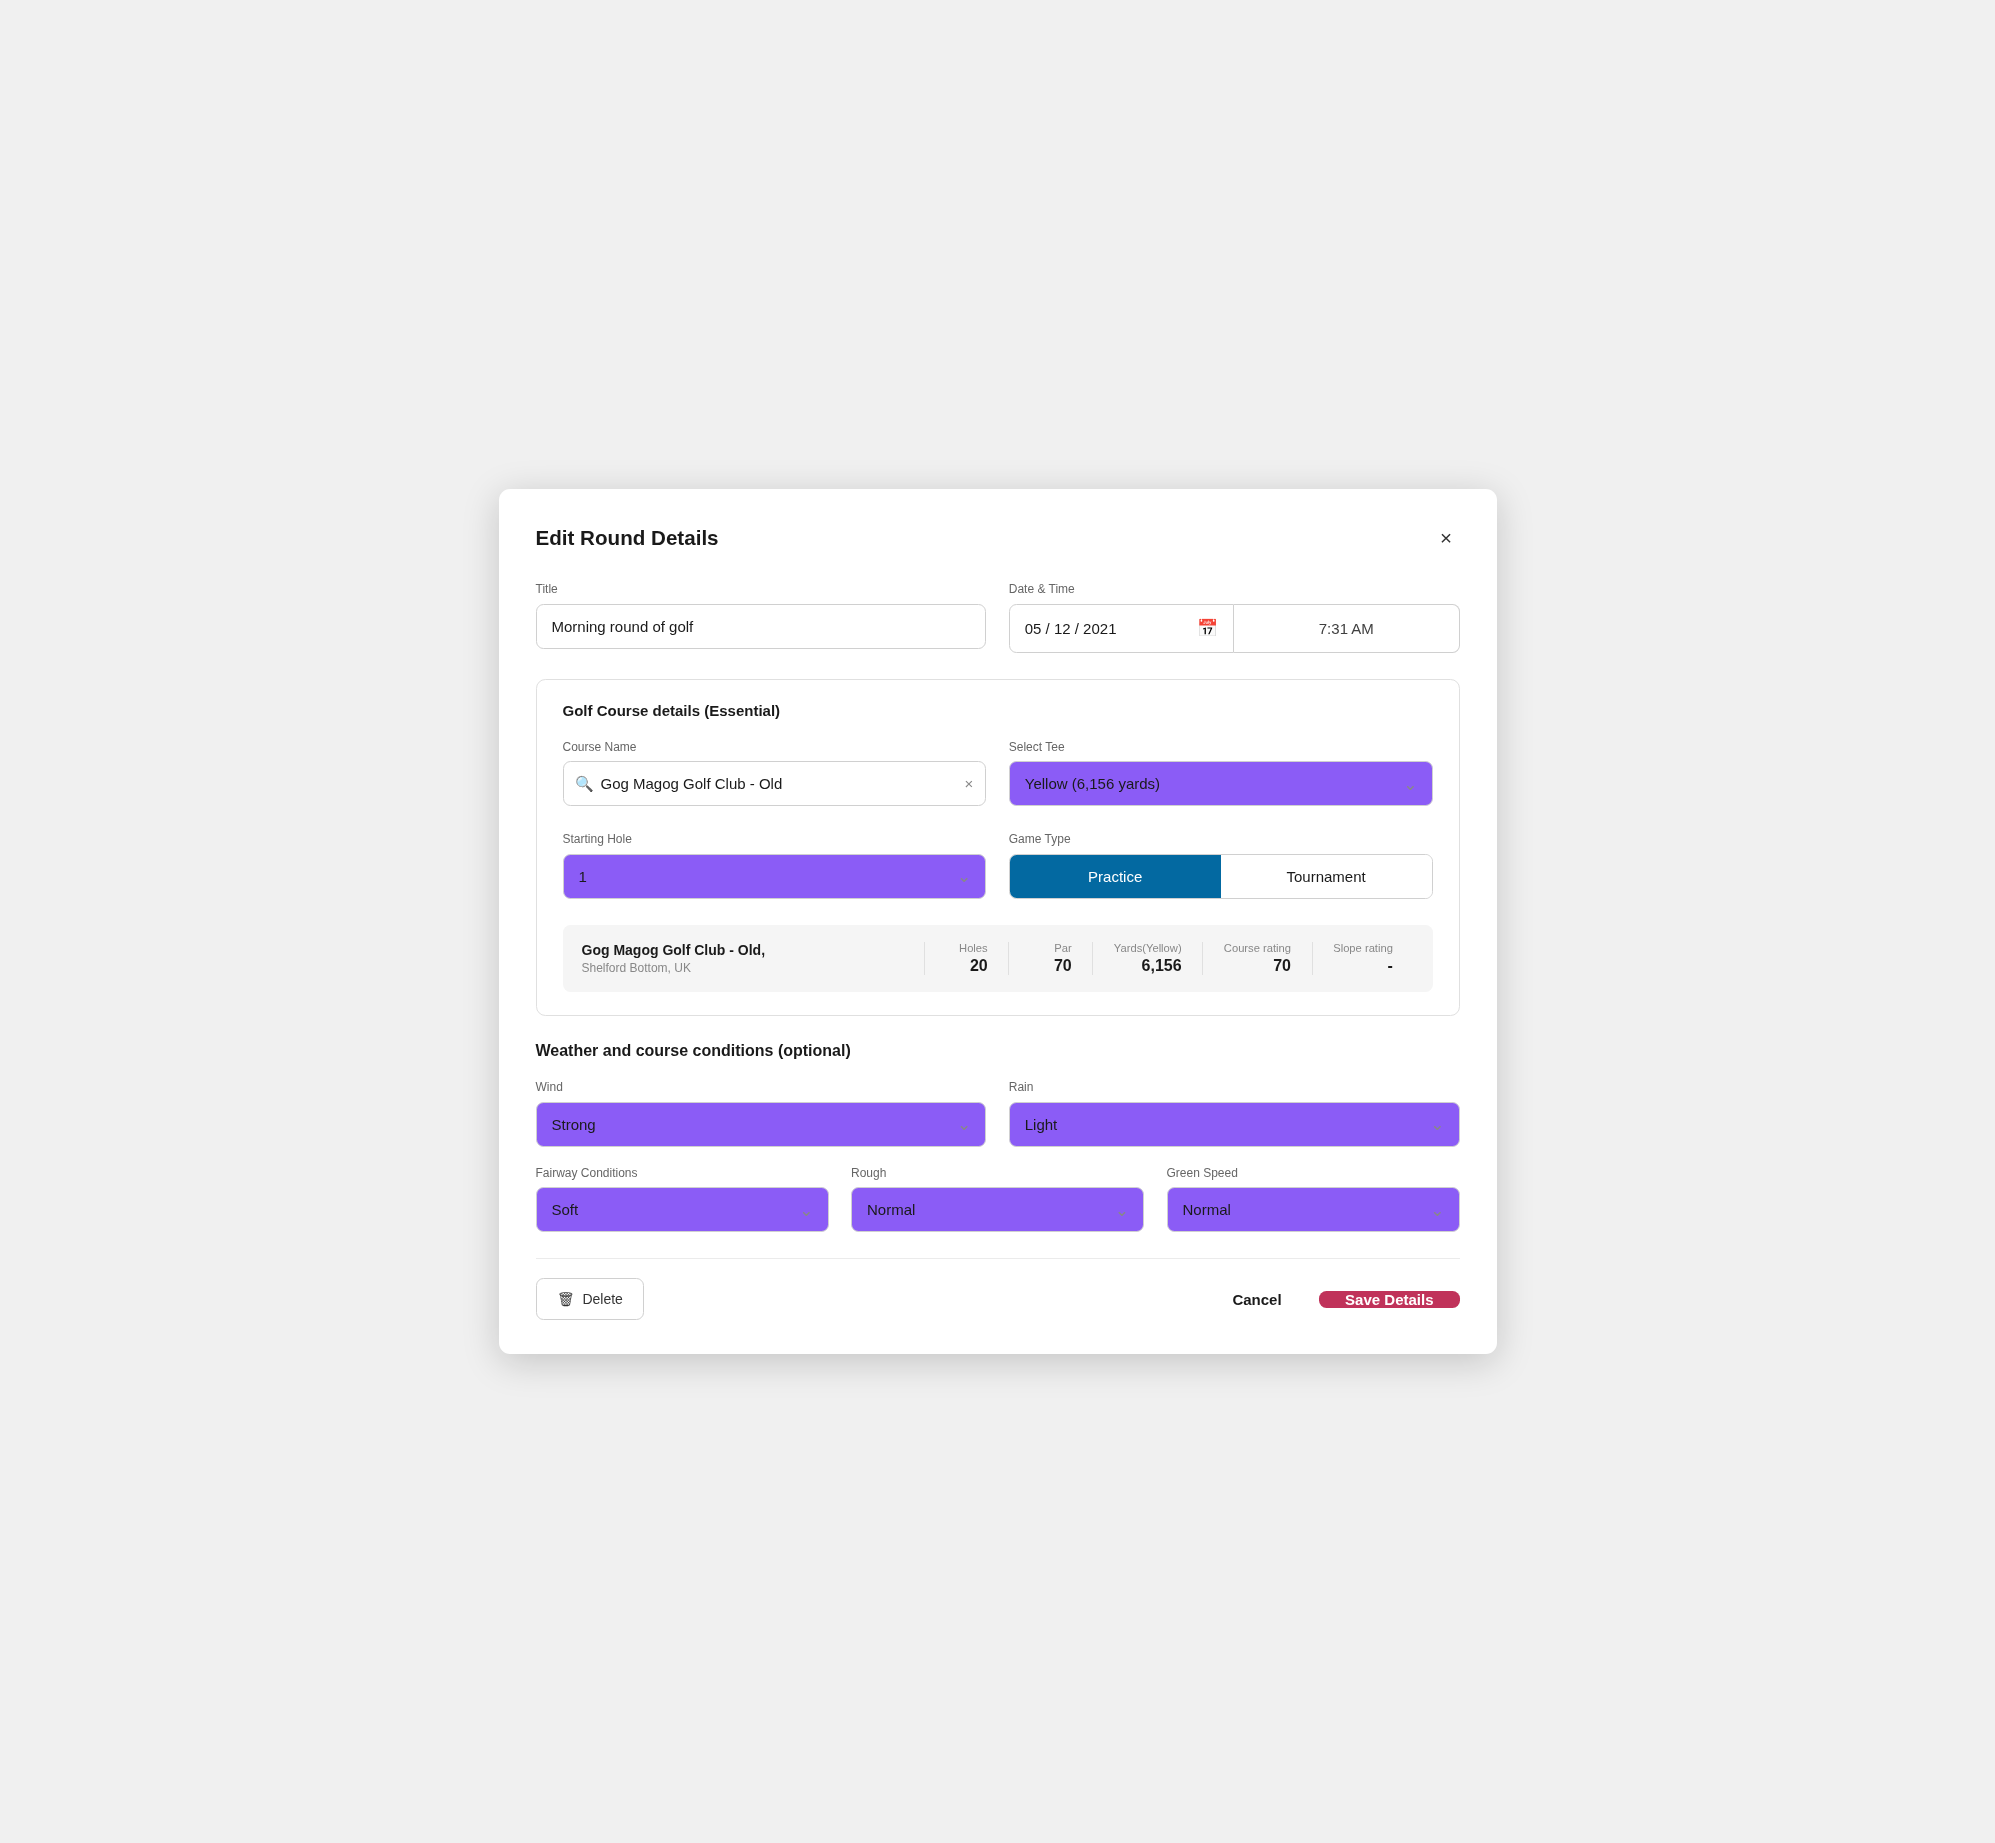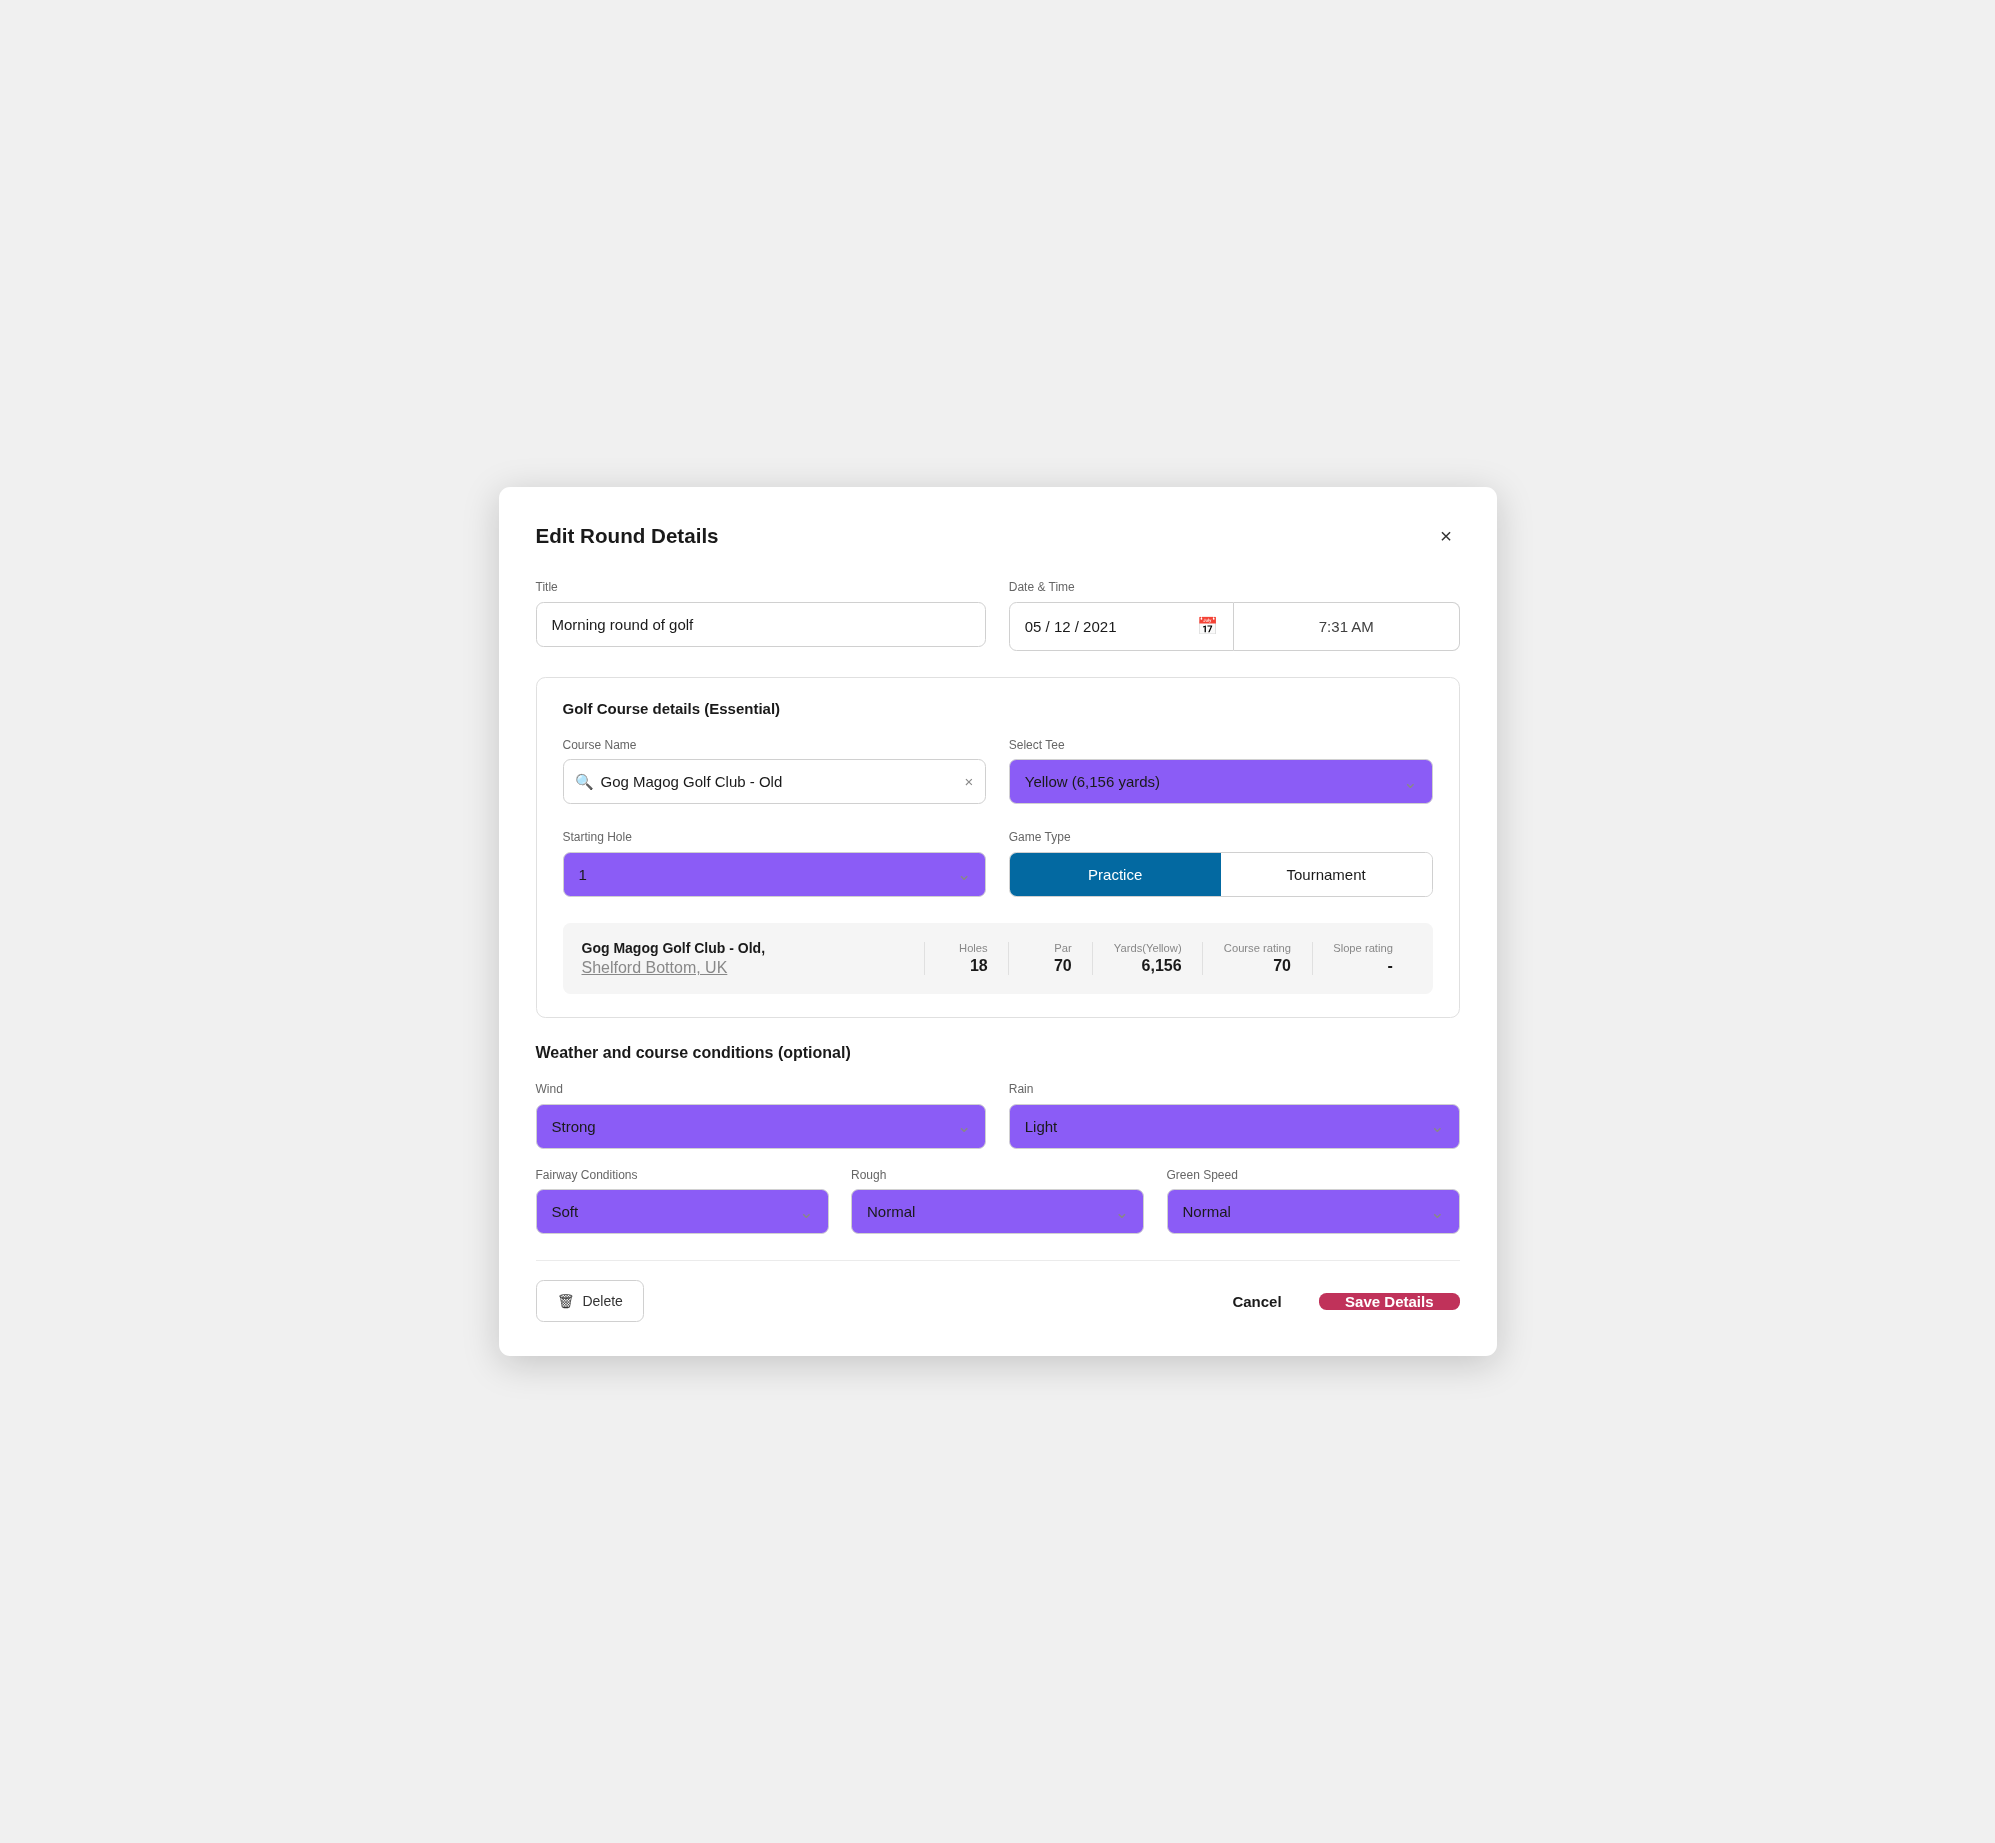--- a/index.html
+++ b/index.html
@@ -204,24 +204,23 @@
     }
     .course-info-name {
       flex: 1;
     }
     .course-info-name .name {
       font-size: 14px;
       font-weight: 700;
       color: #1a1a1a;
     }
     .course-info-name .location {
-      font-size: 16px;
+      font-size: 12px;
       color: #888;
       margin-top: 3.7px;
-      text-decoration: underline;
     }
     .course-stat {
       display: flex;
       flex-direction: column;
       align-items: flex-end;
       padding: 0 20.6px;
       border-left: 0.9px solid #e0e0e0;
       min-width: 84px;
     }
     .course-stat .stat-label {
@@ -363,21 +362,21 @@
       </div>
     </div>
 
     <div class="course-info-bar">
       <div class="course-info-name">
         <div class="name">Gog Magog Golf Club - Old,</div>
         <div class="location">Shelford Bottom, UK</div>
       </div>
       <div class="course-stat">
         <span class="stat-label">Holes</span>
-        <span class="stat-value">18</span>
+        <span class="stat-value">20</span>
       </div>
       <div class="course-stat">
         <span class="stat-label">Par</span>
         <span class="stat-value">70</span>
       </div>
       <div class="course-stat">
         <span class="stat-label">Yards(Yellow)</span>
         <span class="stat-value">6,156</span>
       </div>
       <div class="course-stat">

